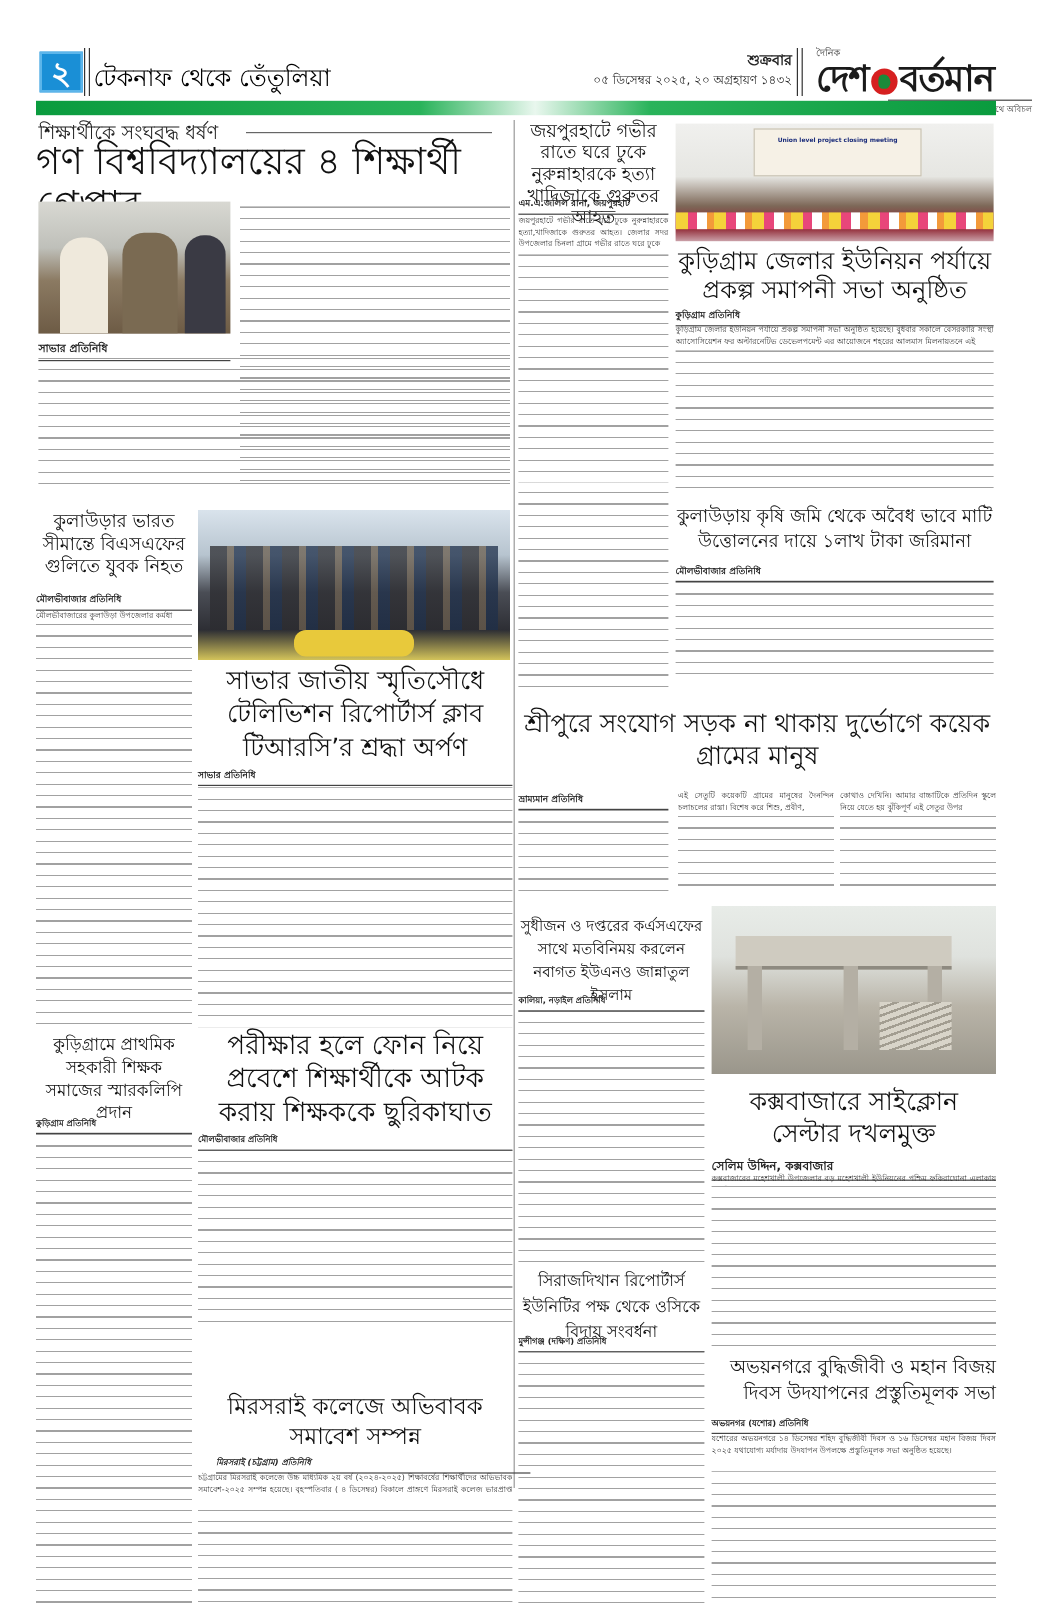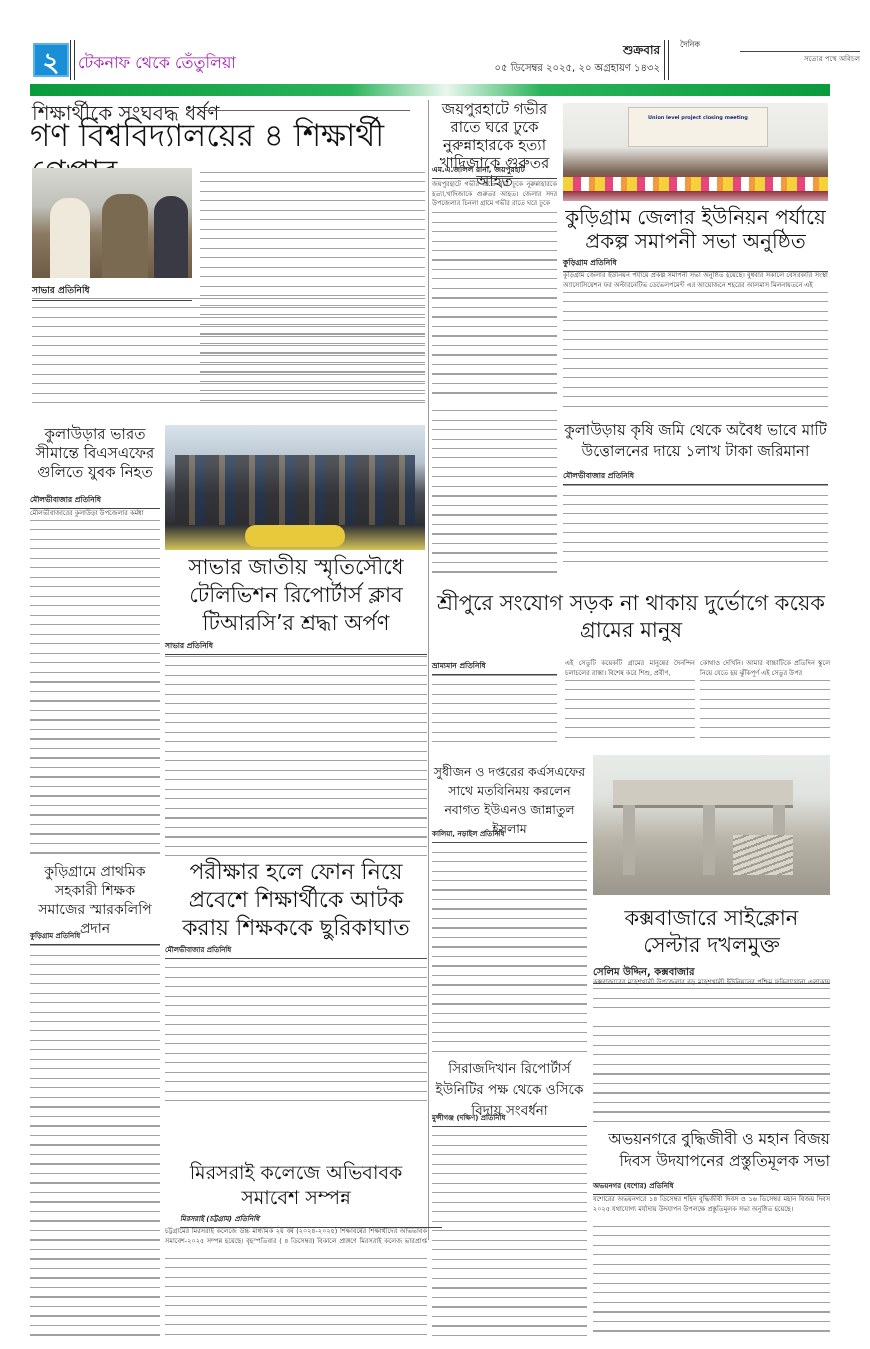--- a/index.html
+++ b/index.html
@@ -1,30 +1,30 @@
 <!DOCTYPE html>
 <html><head>
 <meta charset="utf-8">
 <style>
   html,body{margin:0;padding:0;background:#fff;}
   body{width:870px;height:1349px;position:relative;overflow:hidden;font-family:"DejaVu Sans",sans-serif;color:#111;}
   .abs{position:absolute;}
   .pg-num{left:33px;top:43px;width:36px;height:34px;background:#1a8fd6;color:#fff;font-size:26px;font-weight:bold;text-align:center;line-height:34px;border:2px solid #5cb5ea;box-sizing:border-box;}
   .vbar{width:3px;border-left:1px solid #333;border-right:1px solid #333;height:40px;}
-  .section-name{left:78px;top:50px;font-size:16px;color:#a21caf;}
+  .section-name{left:78px;top:50px;font-size:20px;color:#000000;}
   .date-block{right:210px;top:42px;text-align:right;font-size:10px;color:#222;line-height:17px;}
   .date-block .day{font-size:12px;font-weight:bold;}
   .logo{left:680px;top:38px;width:180px;height:48px;}
   .logo .small{font-size:8px;color:#333;}
   .logo .brand{font-size:30px;font-weight:bold;color:#1a1a1a;line-height:32px;letter-spacing:-1px;}
   .logo .brand .dot{display:inline-block;width:22px;height:22px;border-radius:50%;background:#d62020;vertical-align:middle;margin:0 2px;position:relative;}
   .logo .brand .dot i{position:absolute;left:6px;top:5px;width:10px;height:12px;background:#1a8a3a;border-radius:40% 60% 50% 40%;}
   .logo .tag{font-size:7px;color:#444;text-align:right;border-top:1px solid #444;margin-left:60px;padding-top:1px;}
   .green-band{left:30px;top:84px;width:800px;height:12px;background:linear-gradient(90deg,#0a9b3e 0%,#29b35a 40%,#e9f7ee 52%,#29b35a 64%,#0a9b3e 100%);}
-  .kicker{font-size:20px;color:#222;}
+  .kicker{font-size:16px;color:#222;}
   .kicker-line{height:1px;background:#666;}
   .headline{font-family:"DejaVu Sans",sans-serif;color:#111;text-align:center;line-height:1.15;}
   .byline{font-size:9px;font-weight:bold;color:#222;border-bottom:1.5px solid #444;padding-bottom:2px;}
   .body-text{font-size:6.5px;line-height:9.5px;color:#333;text-align:justify;overflow:hidden;}
   .photo{overflow:hidden;}
   .col-rule{width:1px;background:#999;}
   .gray-lines{background:repeating-linear-gradient(180deg,#555 0px,#555 1px,transparent 1px,transparent 9.5px);opacity:.55;}
 </style>
 </head>
 <body>
@@ -32,20 +32,21 @@
 <div class="abs pg-num">২</div>
 <div class="abs vbar" style="left:70px;top:40px;"></div>
 <div class="abs section-name">টেকনাফ থেকে তেঁতুলিয়া</div>
 <div class="abs date-block">
   <div class="day">শুক্রবার</div>
   <div>০৫ ডিসেম্বর ২০২৫, ২০ অগ্রহায়ণ ১৪৩২</div>
 </div>
 <div class="abs vbar" style="left:664px;top:40px;"></div>
 <div class="abs logo">
   <div class="small">দৈনিক</div>
+  <div class="brand"><span>দেশ</span><span class="dot"><i></i></span><span>বর্তমান</span></div>
   <div class="tag">সত্যের পথে অবিচল</div>
 </div>
 <div class="abs green-band"></div>
 
 <div class="abs kicker" style="left:32px;top:98px;">শিক্ষার্থীকে সংঘবদ্ধ ধর্ষণ</div>
 <div class="abs kicker-line" style="left:205px;top:110px;width:205px;"></div>
 <div class="abs headline" style="left:30px;top:118px;width:395px;font-size:31px;text-align:left;">গণ বিশ্ববিদ্যালয়ের ৪ শিক্ষার্থী গ্রেপ্তার</div>
 <div class="abs photo" style="left:32px;top:168px;width:160px;height:110px;background:linear-gradient(180deg,#d8d8d2 0%,#bfc0ba 35%,#8b7a62 60%,#6d5b45 100%);">
   <div style="position:absolute;left:18px;top:30px;width:40px;height:80px;background:#efe9dc;border-radius:18px 18px 0 0;"></div>
   <div style="position:absolute;left:70px;top:26px;width:46px;height:84px;background:#7a6a52;border-radius:18px 18px 0 0;"></div>

